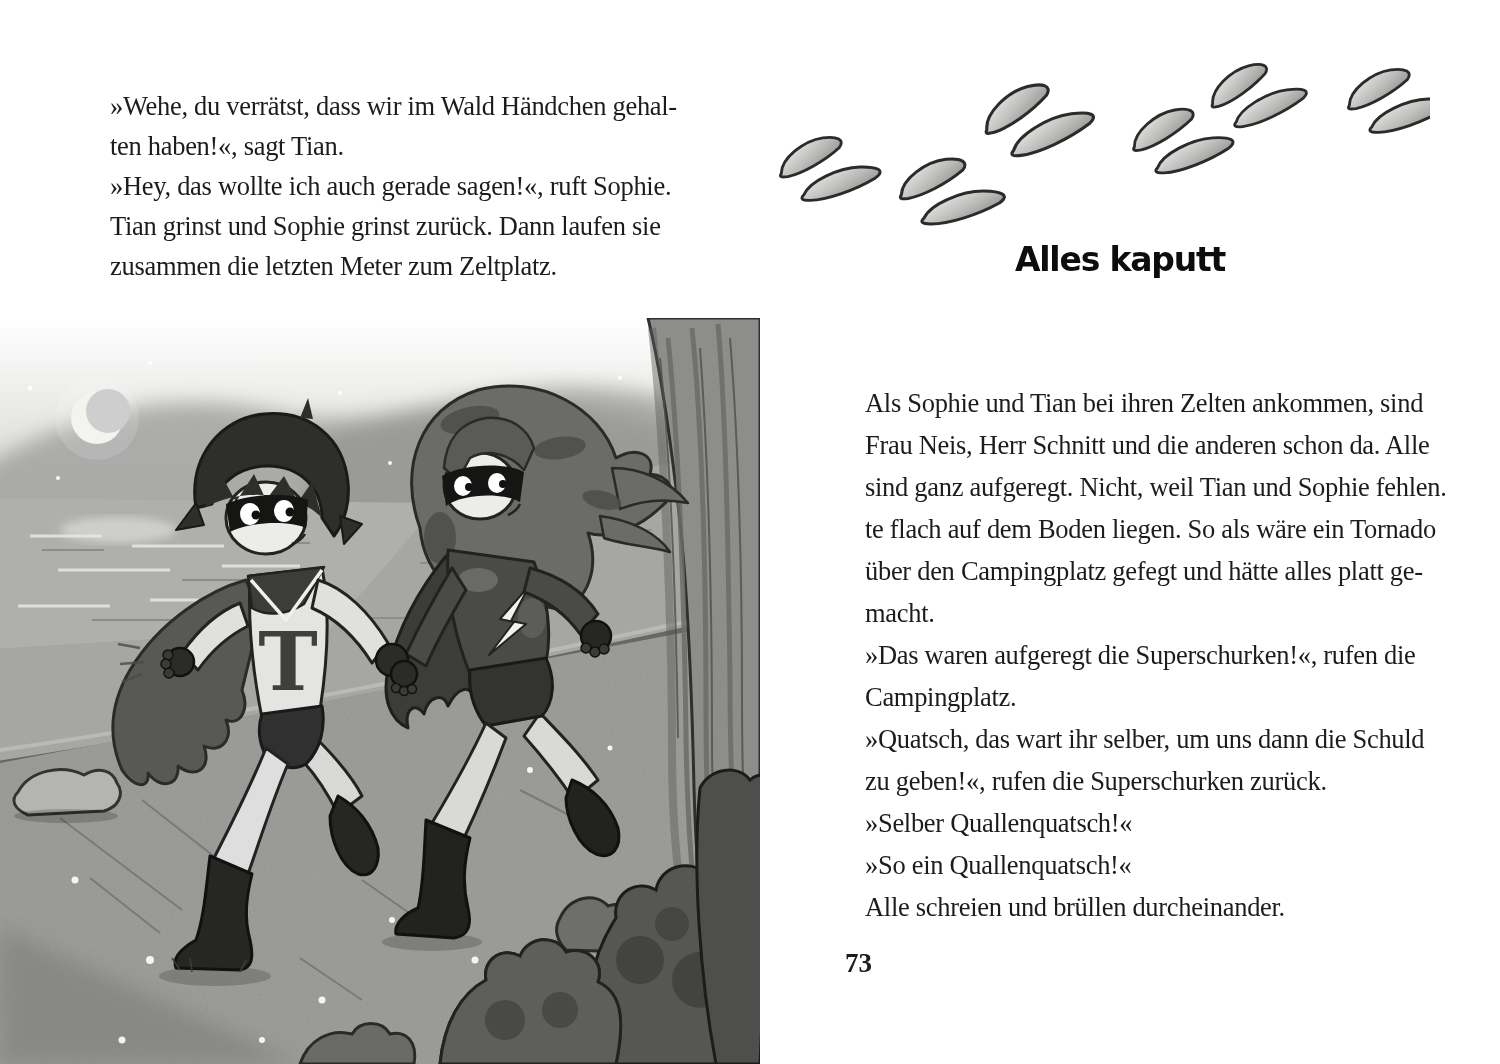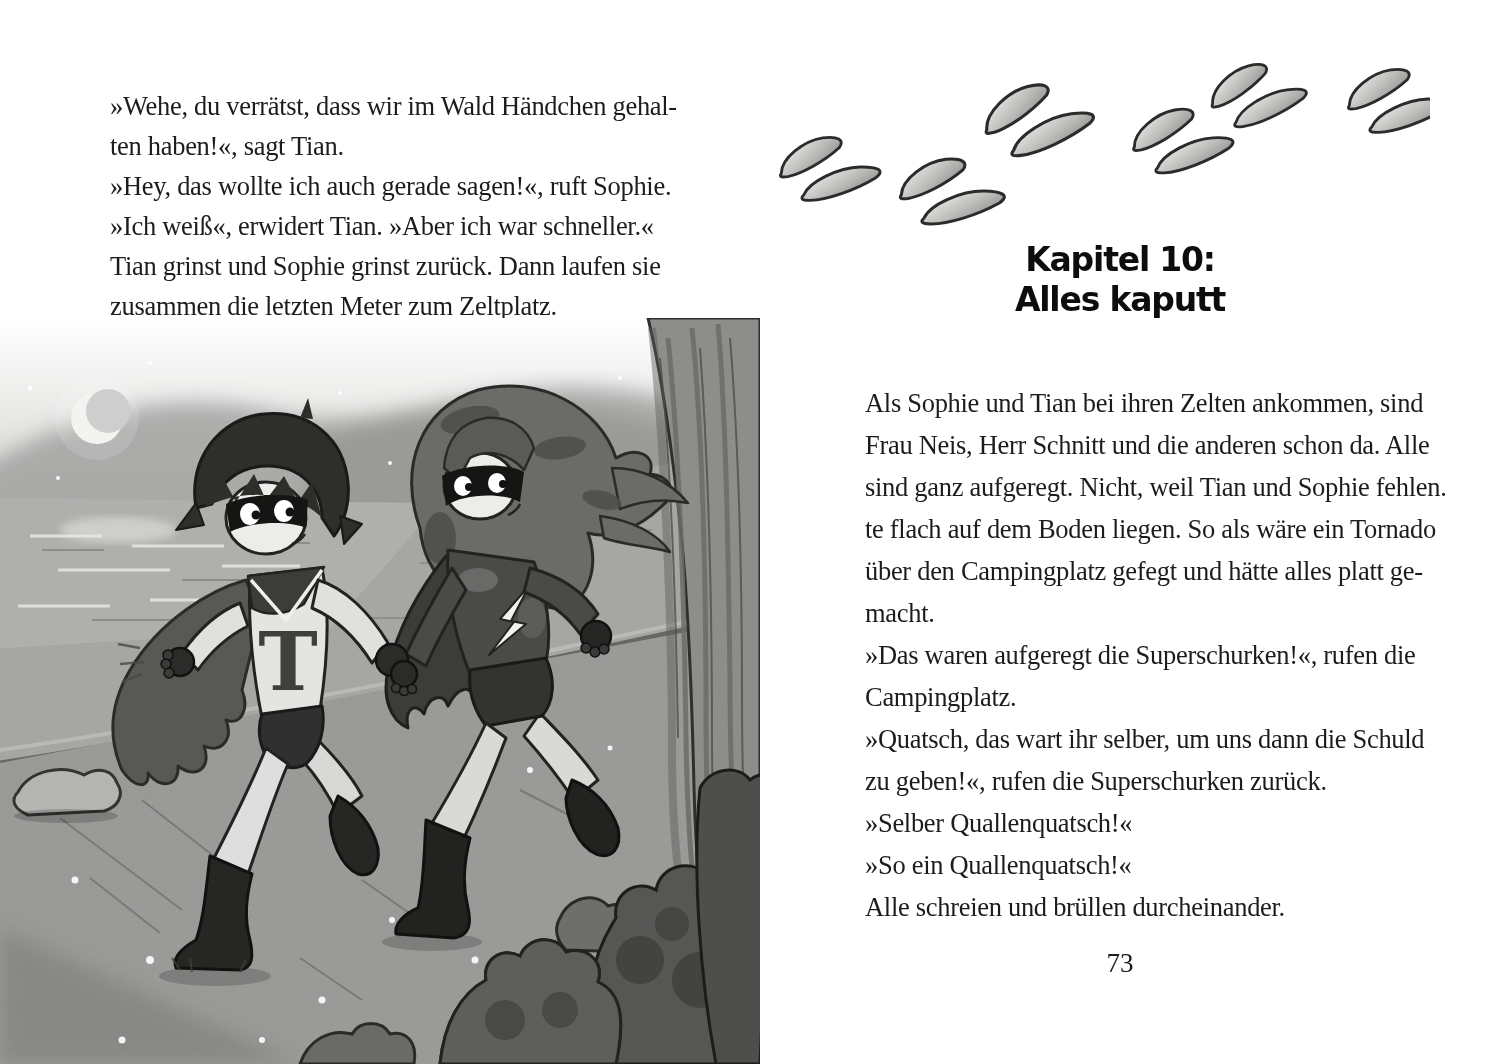--- a/index.html
+++ b/index.html
@@ -25,36 +25,35 @@
     position: absolute; left: 95px; top: 240px; width: 550px;
     text-align: center;
     font-family: "DejaVu Sans", sans-serif;
     font-weight: 800;
     font-size: 33px; line-height: 40px;
     letter-spacing: -1.2px;
     color: #0d0d0d;
   }
   #page-number {
     position: absolute; left: 95px; top: 948px; width: 550px;
-    text-align: center; font-size: 27px;
+    font-size: 27px; font-weight: bold;
   }
 
   #footprints-svg  { position: absolute; left: 20px; top: 58px; }
   #illustration-svg { position: absolute; left: 0; top: 318px; }
 </style>
 </head>
 <body>
 
 <div class="page" id="left-page">
 
   <div class="body-text" id="left-text">
     <div class="line">»Wehe, du verrätst, dass wir im Wald Händchen gehal-</div>
     <div class="line">ten haben!«, sagt Tian.</div>
     <div class="line">»Hey, das wollte ich auch gerade sagen!«, ruft Sophie.</div>
-    <div class="line">»Ich weiß«, erwidert Tian. »Aber ich war schneller.«</div>
     <div class="line">Tian grinst und Sophie grinst zurück. Dann laufen sie</div>
     <div class="line">zusammen die letzten Meter zum Zeltplatz.</div>
   </div>
 
   <svg id="illustration-svg" width="760" height="746" viewBox="0 0 760 746" xmlns="http://www.w3.org/2000/svg">
     <defs>
       <linearGradient id="skyG" x1="0" y1="0" x2="0" y2="1">
         <stop offset="0" stop-color="#ffffff"></stop>
         <stop offset="0.35" stop-color="#e3e3e1"></stop>
         <stop offset="1" stop-color="#c3c3c1"></stop>
@@ -316,21 +315,20 @@
     </defs>
     <use href="#hoofprint" transform="translate(56,114) rotate(-10) scale(1.15)"></use>
     <use href="#hoofprint" transform="translate(178,137) rotate(-8) scale(1.2)"></use>
     <use href="#hoofprint" transform="translate(265,65) rotate(-16) scale(1.25)"></use>
     <use href="#hoofprint" transform="translate(409,86) rotate(-12) scale(1.15)"></use>
     <use href="#hoofprint" transform="translate(485,40) rotate(-16) scale(1.1)"></use>
     <use href="#hoofprint" transform="translate(624,46) rotate(-10) scale(1.15)"></use>
   </svg>
 
   <div id="chapter-title">
-    <div>Kapitel 10:</div>
     <div>Alles kaputt</div>
   </div>
 
   <div class="body-text" id="right-text">
     <div class="line">Als Sophie und Tian bei ihren Zelten ankommen, sind</div>
     <div class="line">Frau Neis, Herr Schnitt und die anderen schon da. Alle</div>
     <div class="line">sind ganz aufgeregt. Nicht, weil Tian und Sophie fehlen.</div>
     <div class="line">te flach auf dem Boden liegen. So als wäre ein Tornado</div>
     <div class="line">über den Campingplatz gefegt und hätte alles platt ge-</div>
     <div class="line">macht.</div>

